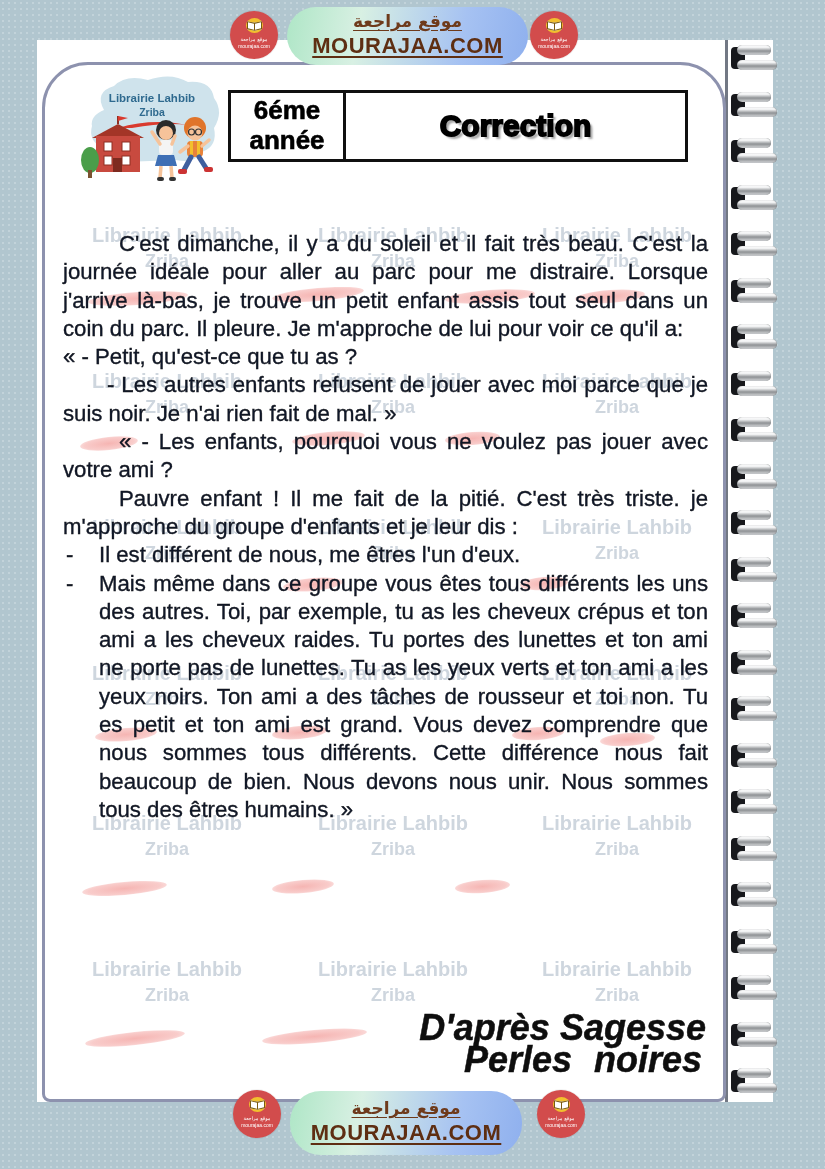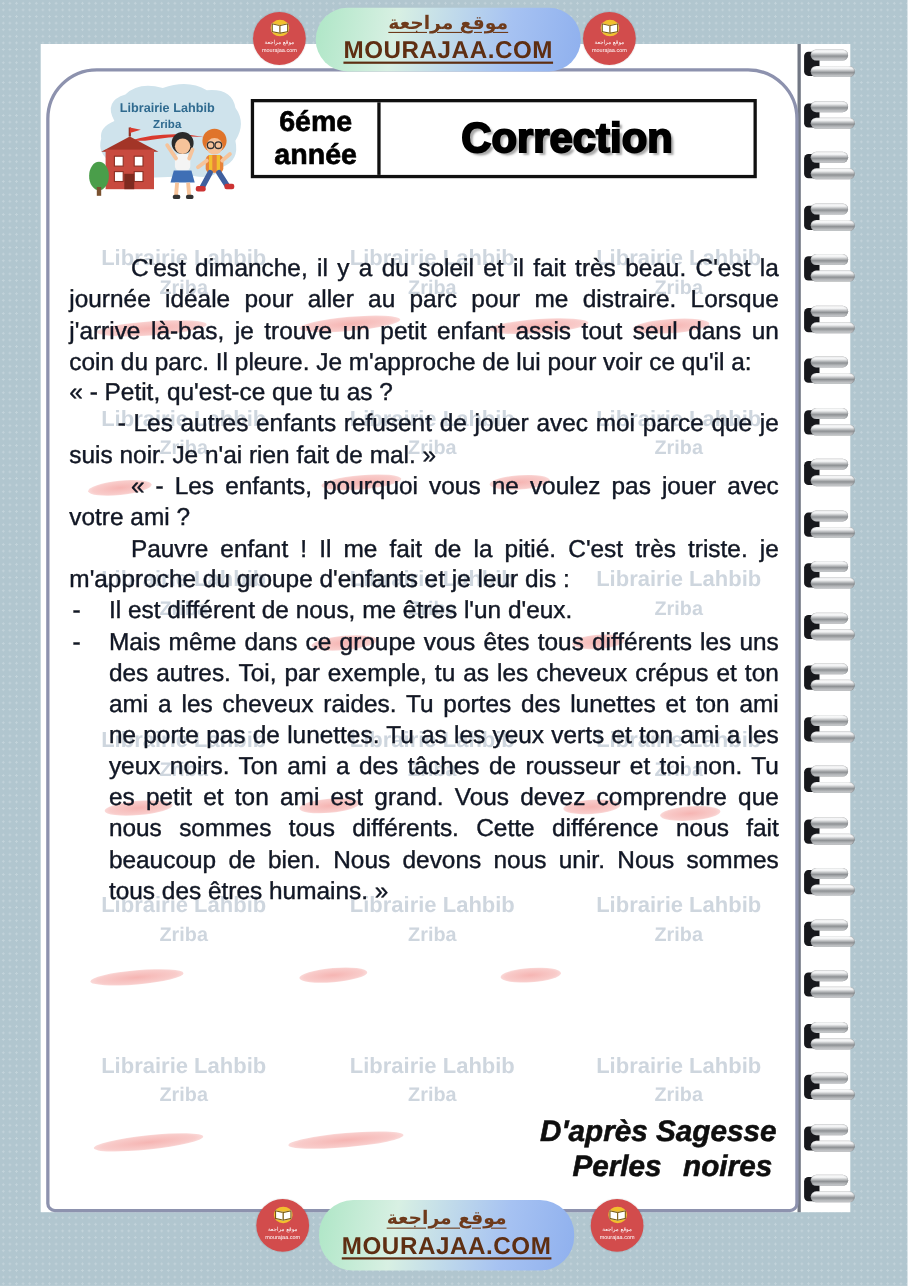--- a/index.html
+++ b/index.html
@@ -60,35 +60,35 @@
   
   .logo{left:76px;top:72px;width:150px;height:116px;}
 
   
   .title-table{left:228px;top:90px;width:460px;height:72px;box-sizing:border-box;
     border:3px solid #101010;display:flex;background:#fff;}
   .grade-cell{width:115px;box-sizing:border-box;border-right:3px solid #101010;
     display:flex;flex-direction:column;align-items:center;justify-content:center;
     font-size:26px;font-weight:bold;color:#000;line-height:1.15;-webkit-text-stroke:.6px #000;}
   .title-cell{flex:1;display:flex;align-items:center;justify-content:center;
-    font-size:38px;font-weight:bold;color:#000;-webkit-text-stroke:1.8px #000;
+    font-size:30px;font-weight:bold;color:#000;-webkit-text-stroke:1.8px #000;
     text-shadow:3px 3px 2px rgba(0,0,0,0.35);letter-spacing:0px;}
 
   
   .text-block{left:63px;top:230px;width:645px;color:#0f172a;
     font-size:22.2px;line-height:28.3px;text-align:justify;-webkit-text-stroke:.35px #141414;}
   .text-block p{margin:0;}
   .p-indent{text-indent:56px;}
   .p-dlg{text-indent:44px;}
   .p-bullet{padding-left:36px;position:relative;}
   .p-bullet .dash{position:absolute;left:3px;top:0;text-indent:0;}
 
   
   .signature{left:300px;top:1012px;width:406px;text-align:right;
-    font-weight:bold;font-style:italic;font-size:27px;color:#0e0e0e;line-height:32px;-webkit-text-stroke:.5px #0e0e0e;}
+    font-weight:bold;font-style:italic;font-size:36px;color:#0e0e0e;line-height:32px;-webkit-text-stroke:.5px #0e0e0e;}
   .signature .sig2{word-spacing:12px;padding-right:4px;}
 
   
   .pill-top{left:287px;top:7px;width:241px;height:58px;}
   .badge-tl{left:230px;top:11px;}
   .badge-tr{left:530px;top:11px;}
   .pill-bottom{left:290px;top:1091px;width:232px;height:64px;}
   .badge-bl{left:233px;top:1090px;}
   .badge-br{left:537px;top:1090px;}
 </style>

